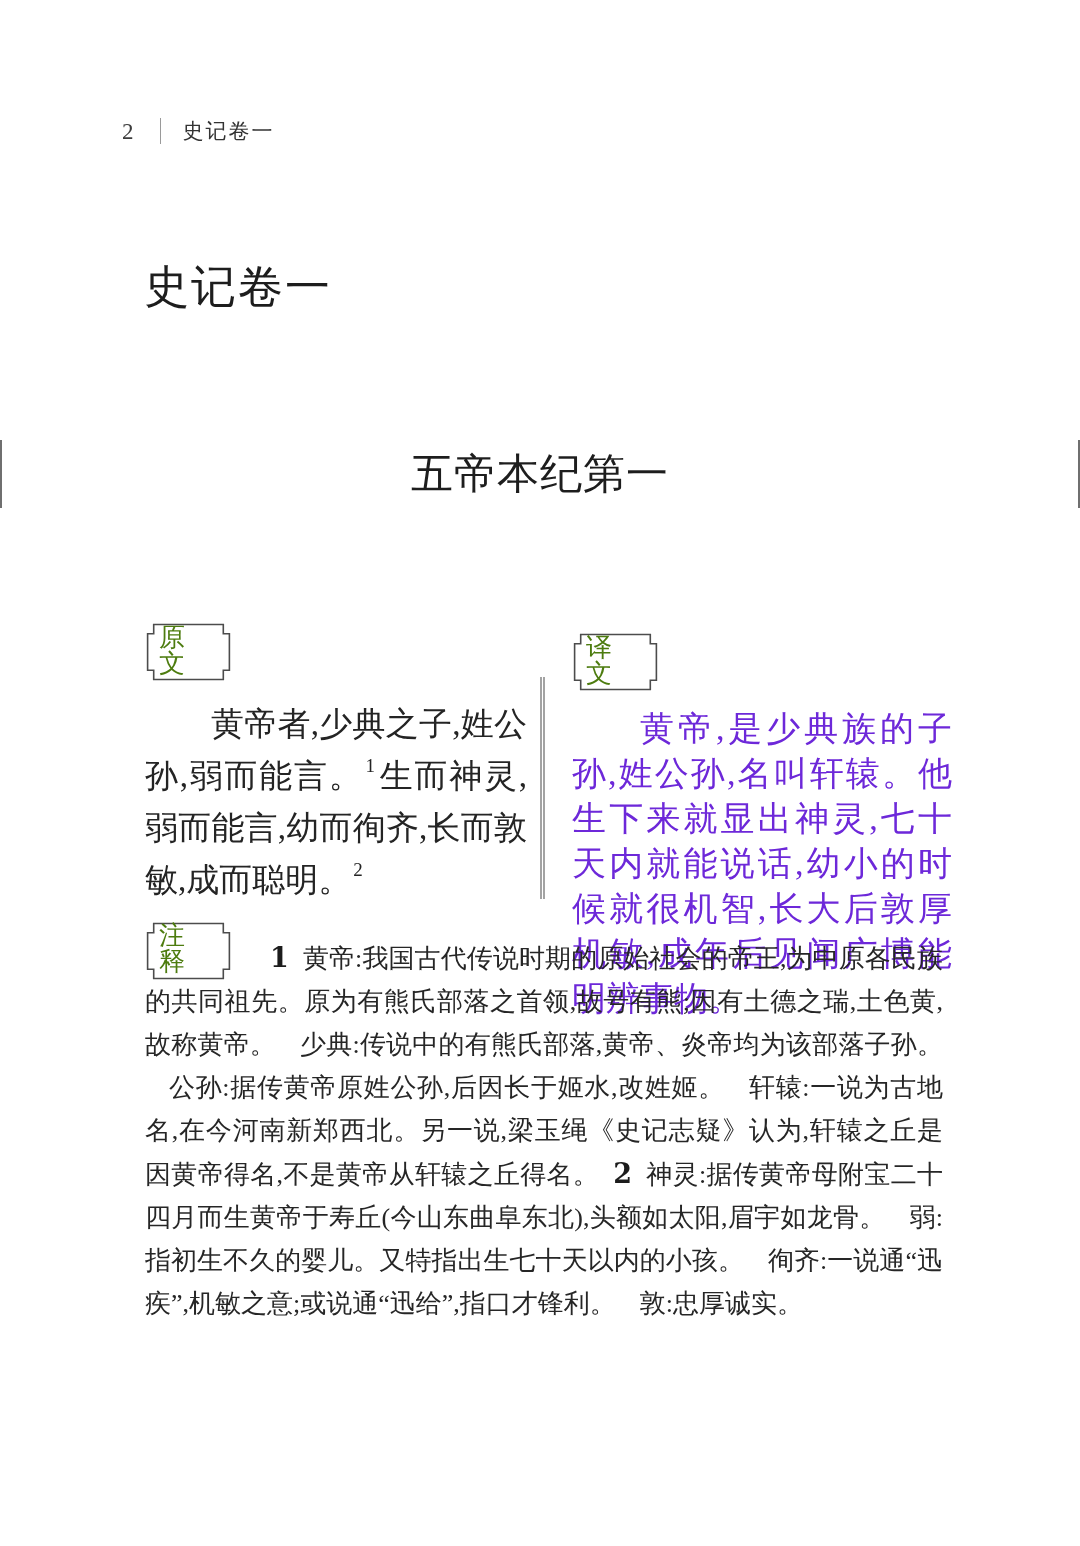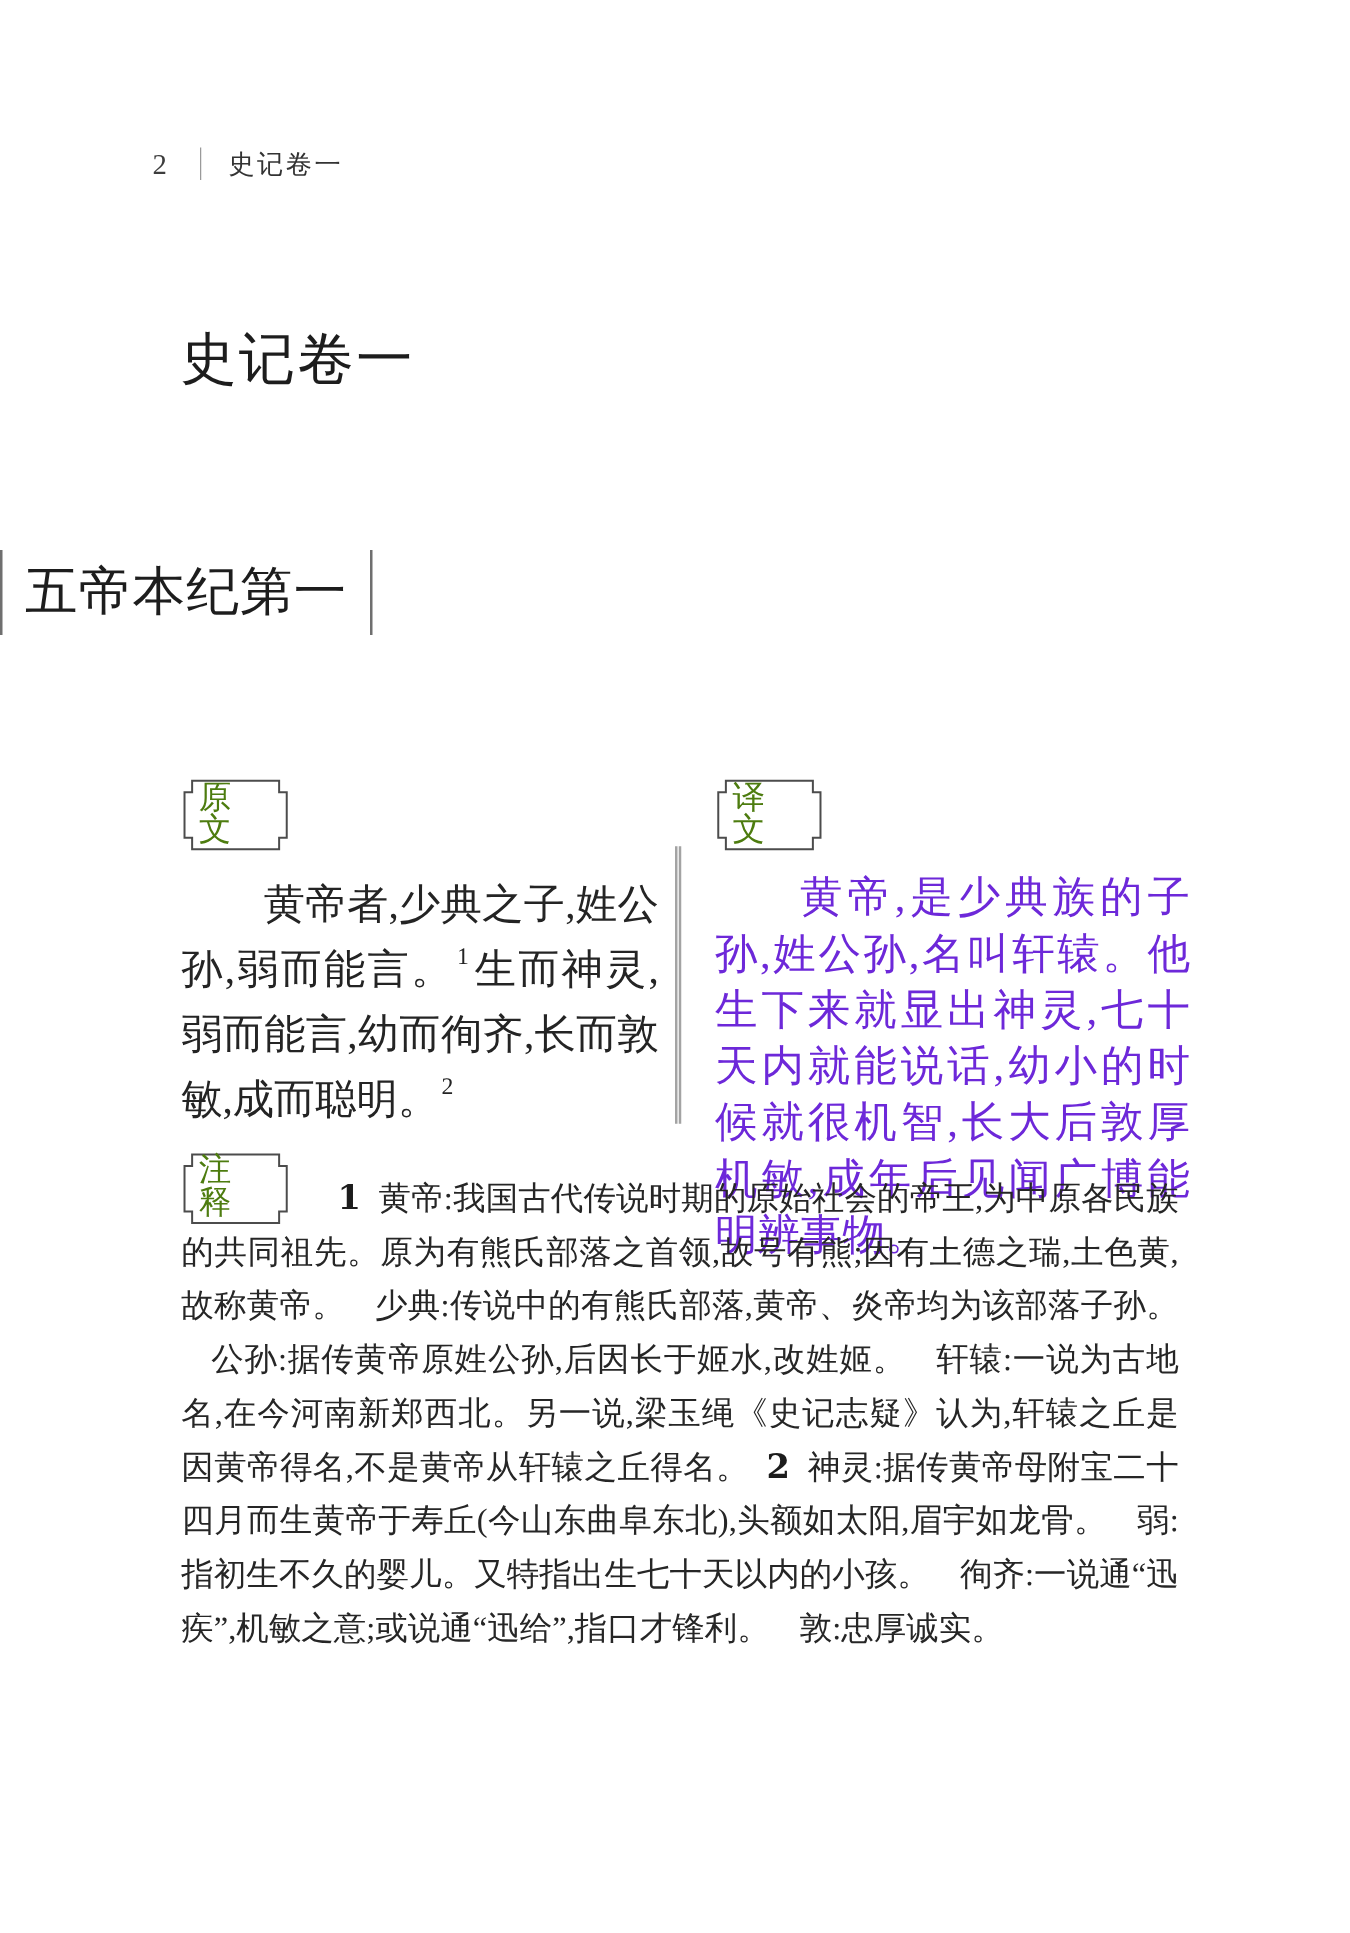--- a/index.html
+++ b/index.html
@@ -14,34 +14,34 @@
   
   .running-head{position:absolute;top:118px;left:122px;display:flex;align-items:center;}
   .running-page-num{font-size:23px;color:#3d3d3d;line-height:1;}
   .running-rule{width:1px;height:26px;background:#9a9a9a;margin:0 22px 0 26px;}
   .running-title{font-size:21px;color:#333;letter-spacing:2px;line-height:1;}
 
   
   .volume-title{position:absolute;top:228px;left:144px;font-size:45px;letter-spacing:2px;color:#1d1d1d;font-weight:500;line-height:1.3;}
 
   
-  .chapter-row{position:absolute;top:440px;left:0;width:1080px;display:flex;justify-content:flex-start;align-items:center;}
+  .chapter-row{position:absolute;top:440px;left:0;width:1080px;display:flex;justify-content:space-between;align-items:center;}
   .chapter-bar{width:2px;height:68px;background:#6f6f6f;}
   .chapter-title{font-size:42px;color:#1d1d1d;font-weight:500;letter-spacing:1px;margin:0 18px;line-height:68px;}
 
   
   .tag{position:relative;display:inline-block;padding:5px 14px 7px 14px;line-height:1;}
   .tag-frame{position:absolute;left:0;top:0;width:100%;height:100%;}
   .tag-frame path{fill:none;stroke:#4c4c4c;stroke-width:1.6;vector-effect:non-scaling-stroke;}
   .tag-text{position:relative;font-size:26px;color:#4d7c0f;letter-spacing:7px;margin-right:-7px;}
 
   
   .two-col{position:absolute;top:620px;left:145px;width:805px;}
   .col-original{position:absolute;left:0;top:0;width:382px;}
-  .col-translation{position:absolute;left:427px;top:0;width:380px;font-family:Liberation Serif, serif;}
+  .col-translation{position:absolute;left:427px;top:10px;width:380px;font-family:Liberation Serif, serif;}
   .col-divider{position:absolute;left:395px;top:57px;height:222px;width:5px;box-sizing:border-box;border-left:2px solid #a3a3a3;border-right:2px solid #a3a3a3;}
   .original-paragraph{margin:14px 0 0 0;font-size:33px;line-height:52px;text-indent:2em;text-align:justify;color:#242424;}
   .translation-paragraph{margin:12px 0 0 0;font-size:34px;line-height:45px;text-indent:2em;text-align:justify;color:#6d28d9;}
   .fn-ref{font-size:19px;line-height:0;vertical-align:15px;margin:0 3px 0 2px;color:#242424;font-weight:500;}
 
   
   .notes{position:absolute;top:916px;left:145px;width:798px;font-size:26px;line-height:43px;text-align:justify;color:#262626;}
   .notes .tag{margin-right:24px;transform:translateY(3px);font-family:Liberation Mono, monospace;}
   .note-num{font-weight:bold;font-size:27px;margin:0 14px;color:#1c1c1c;font-family:"DejaVu Serif", serif;}
   .note-term{margin-left:0;}

